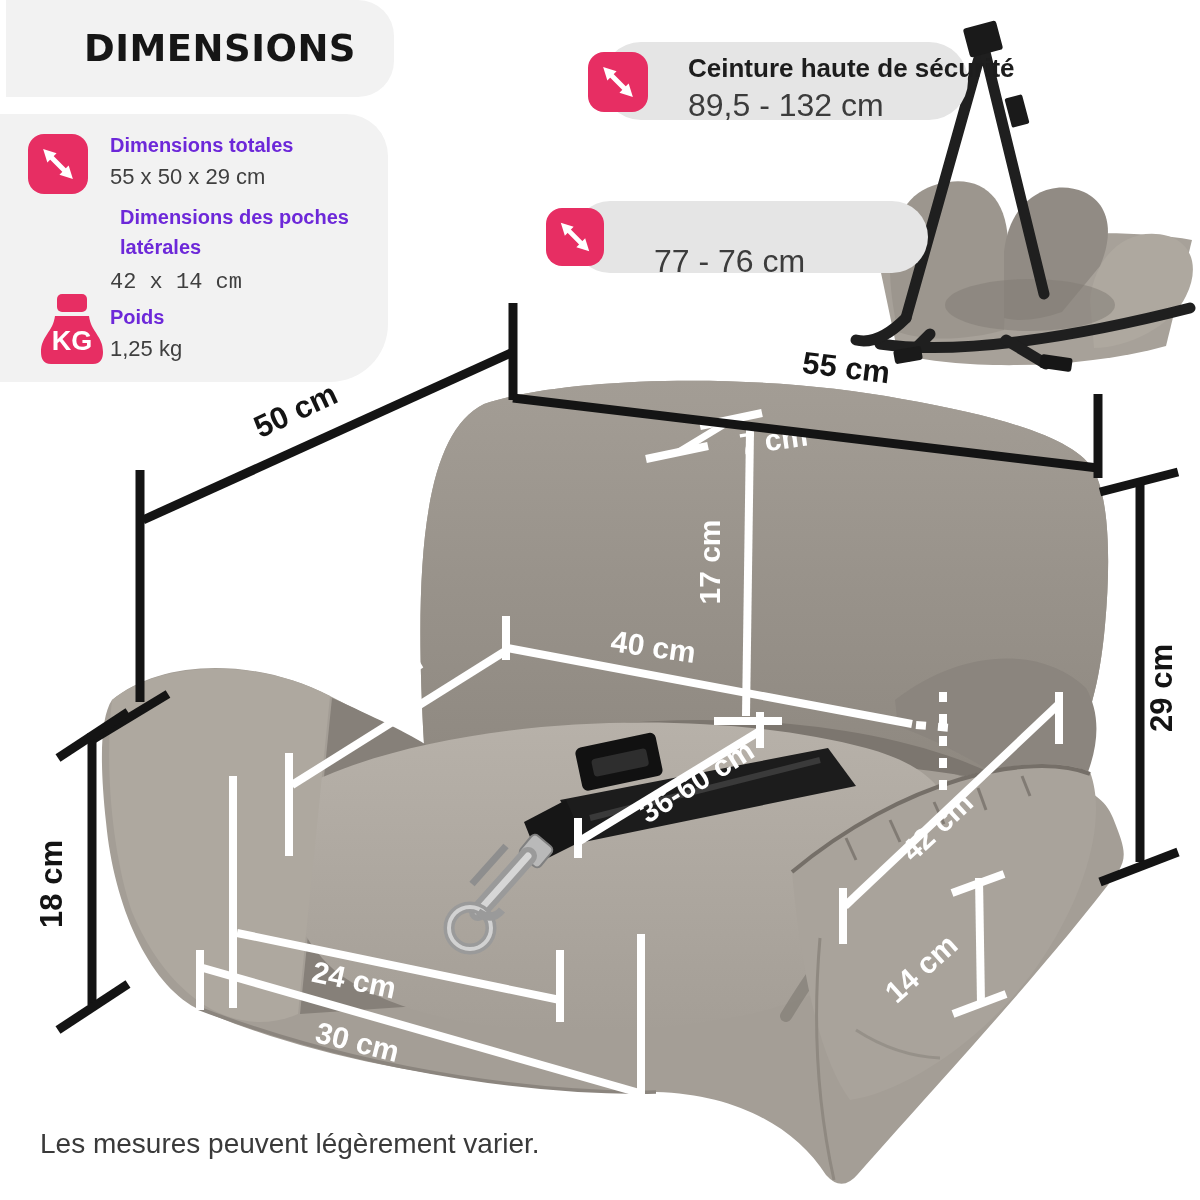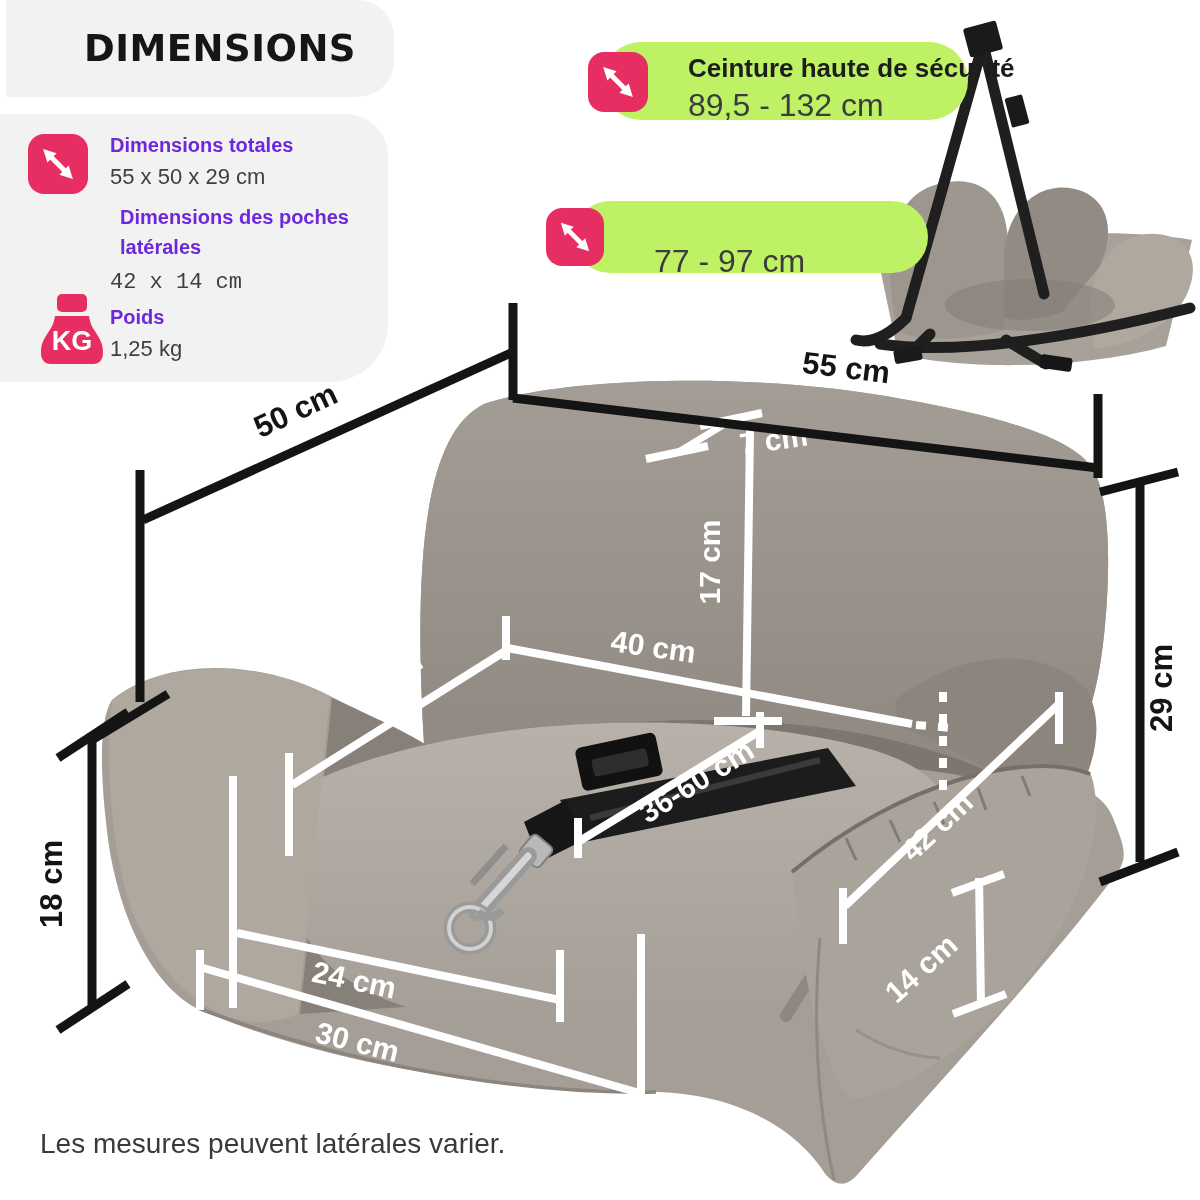--- a/index.html
+++ b/index.html
@@ -7,21 +7,21 @@
           font-family:"Liberation Sans",sans-serif;color:#1d1d1d;}
   .abs{position:absolute;}
   svg{display:block;}
   
   .title-card{left:6px;top:0;width:388px;height:97px;background:#f2f2f2;
               border-radius:0 36px 36px 0;display:flex;align-items:center;}
   .title-card h1{margin:0 0 0 78px;font-family:"DejaVu Sans","Liberation Sans",sans-serif;
                  font-weight:800;font-size:37px;letter-spacing:.5px;color:#161616;}
   .info-card{left:0;top:114px;width:388px;height:268px;background:#f2f2f2;
              border-radius:0 42px 58px 0;}
-  .pill{background:#bef264;border-radius:42px;}
+  .pill{background:#e5e5e5;border-radius:42px;}
   .pill-high{left:602px;top:42px;width:366px;height:78px;}
   .pill-low{left:574px;top:201px;width:354px;height:72px;}
   .icon-badge{width:60px;height:60px;border-radius:16px;background:#e72e63;
               display:flex;align-items:center;justify-content:center;}
   .spec-label{font-weight:bold;font-size:20px;line-height:30px;color:#6d28d9;}
   .spec-value{font-size:22px;line-height:30px;color:#3f3f3f;}
   .pill-title{font-weight:bold;font-size:26px;color:#1d1d1d;white-space:nowrap;}
   .pill-value{font-size:32px;color:#3c3c3c;margin-top:3px;}
   .footnote{left:40px;top:1128px;font-size:28px;color:#3a3a3a;}
   .dim-black{font-family:"Liberation Sans",sans-serif;font-weight:bold;font-size:31px;fill:#141414;}
@@ -248,25 +248,25 @@
   </div>
   <div class="abs icon-badge" style="left:588px;top:52px;">
     <svg width="44" height="44" viewBox="0 0 62 62">
       <line x1="18" y1="18" x2="44" y2="44" stroke="#ffffff" stroke-width="7" stroke-linecap="round"></line>
       <polygon points="10,10 29,16 16,29" fill="#ffffff"></polygon>
       <polygon points="52,52 33,46 46,33" fill="#ffffff"></polygon>
     </svg>
   </div>
 
   <div class="abs pill pill-low">
-    <div class="abs pill-value" style="left:80px;top:39px;">77 - 97 cm</div>
+    <div class="abs pill-value" style="left:80px;top:39px;">77 - 76 cm</div>
   </div>
   <div class="abs icon-badge" style="left:546px;top:208px;width:58px;height:58px;">
     <svg width="42" height="42" viewBox="0 0 62 62">
       <line x1="18" y1="18" x2="44" y2="44" stroke="#ffffff" stroke-width="7" stroke-linecap="round"></line>
       <polygon points="10,10 29,16 16,29" fill="#ffffff"></polygon>
       <polygon points="52,52 33,46 46,33" fill="#ffffff"></polygon>
     </svg>
   </div>
 
-  <div class="abs footnote">Les mesures peuvent latérales varier.</div>
+  <div class="abs footnote">Les mesures peuvent légèrement varier.</div>
 
 </div>
 
 </body></html>

